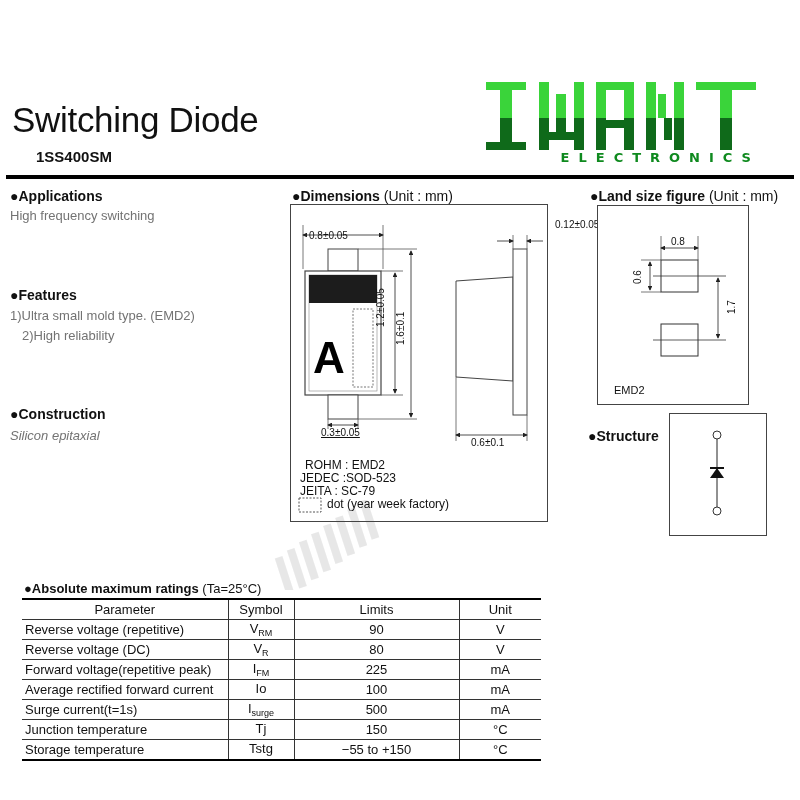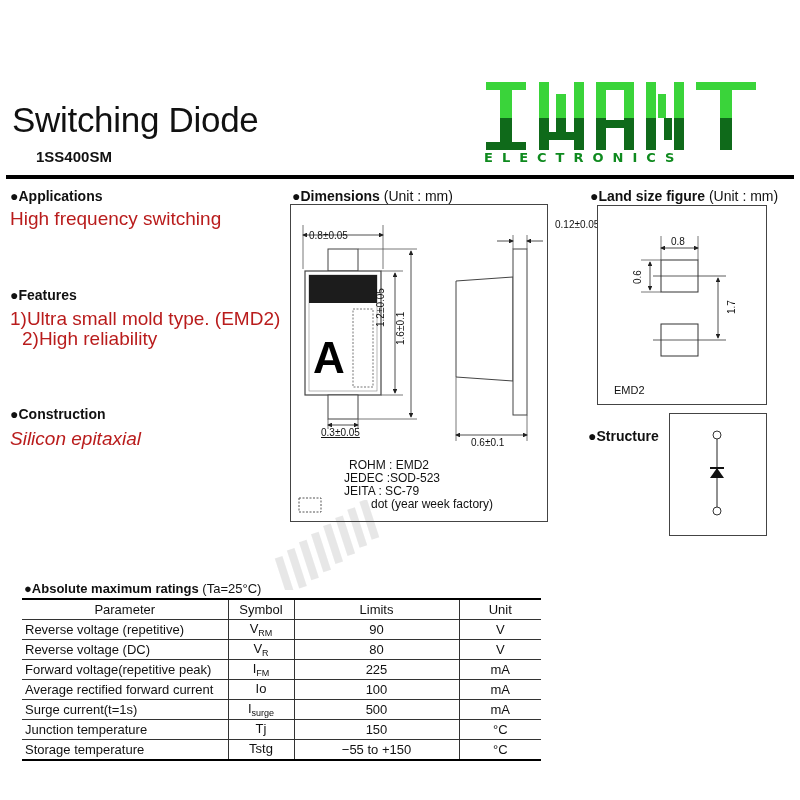--- a/index.html
+++ b/index.html
@@ -4,21 +4,21 @@
   <style>
     html, body { margin:0; padding:0; background:#fff; }
     body { width:800px; height:800px; position:relative; overflow:hidden; font-family:"Liberation Sans", sans-serif; color:#111; }
     .abs { position:absolute; }
     .title { left:12px; top:100px; font-size:35px; font-weight:normal; letter-spacing:-0.3px; }
     .part { left:36px; top:148px; font-size:15px; font-weight:bold; }
     .rule { left:6px; top:175px; width:788px; height:4px; background:#000; }
     .logo { left:484px; top:80px; width:276px; height:85px; }
     .sec-h { font-size:14px; font-weight:bold; }
     .sec-h .light { font-weight:normal; }
-    .txt { font-size:19px; color:#b91c1c; }
+    .txt { font-size:13px; color:#737373; }
     .box { border:1.5px solid #444; background:#fff; box-sizing:border-box; }
     table.ratings { border-collapse:collapse; font-size:13px; }
     table.ratings td, table.ratings th { font-weight:normal; padding:0 3px; height:19px; border-bottom:1px solid #333; border-right:1px solid #333; }
     table.ratings th { text-align:center; }
     table.ratings td.c { text-align:center; }
     table.ratings tr:last-child td { border-bottom:2px solid #000; }
     table.ratings td:last-child, table.ratings th:last-child { border-right:none; }
     table.ratings thead tr { border-top:2px solid #000; }
     .sub { font-size:9px; vertical-align:-3px; }
     .wm { left:265px; top:500px; opacity:0.12; }
@@ -58,21 +58,21 @@
       <rect x="174" y="14" width="8" height="24" fill="#3ad43a"></rect>
       <rect x="162" y="38" width="10" height="32" fill="#0f6a1a"></rect>
       <rect x="190" y="38" width="10" height="32" fill="#0f6a1a"></rect>
       <rect x="180" y="38" width="8" height="22" fill="#0f6a1a"></rect>
 
       <rect x="212" y="2" width="60" height="8" fill="#3ad43a"></rect>
       <rect x="236" y="10" width="12" height="28" fill="#3ad43a"></rect>
       <rect x="236" y="38" width="12" height="32" fill="#0f6a1a"></rect>
     </g>
   </svg>
-  <div class="abs" style="left:0;top:70px;width:276px;text-align:left;font-size:13px;font-weight:bold;letter-spacing:9px;color:#0f8a1f;font-family:'DejaVu Sans',sans-serif;">ELECTRONICS</div>
+  <div class="abs" style="left:0;top:70px;width:276px;text-align:right;font-size:13px;font-weight:bold;letter-spacing:9px;color:#0f8a1f;font-family:'DejaVu Sans',sans-serif;">ELECTRONICS</div>
 </div>
 
 <div class="abs rule"></div>
 
 <div class="abs sec-h" style="left:10px;top:188px;">
   <span>●</span><span>Applications</span>
 </div>
 <div class="abs txt" style="left:10px;top:208px;">High frequency switching</div>
 
 <div class="abs sec-h" style="left:10px;top:287px;">
@@ -132,33 +132,33 @@
     <line x1="165" y1="230" x2="236" y2="230" stroke="#222" stroke-width="0.8" marker-start="url(#al)" marker-end="url(#ar)"></line>
 
     <rect x="8" y="293" width="22" height="14" fill="none" stroke="#555" stroke-width="1" stroke-dasharray="2,1.5"></rect>
   </svg>
   <div class="abs" style="left:18px;top:14px;font-size:10px;margin-top:11px;">0.8±0.05</div>
   <div class="abs" style="left:220px;top:14px;font-size:10px;padding-left:44px;">0.12±0.05</div>
   <div class="abs" style="left:84px;top:122px;font-size:10px;transform:rotate(-90deg);transform-origin:left top;"><span>1.2±0.05</span></div>
   <div class="abs" style="left:104px;top:140px;font-size:10px;transform:rotate(-90deg);transform-origin:left top;"><span>1.6±0.1</span></div>
   <div class="abs" style="left:30px;top:222px;font-size:10px;text-decoration:underline;">0.3±0.05</div>
   <div class="abs" style="left:180px;top:232px;font-size:10px;">0.6±0.1</div>
-  <div class="abs" style="left:14px;top:254px;font-size:12px;line-height:13px;margin-left:44px;">
+  <div class="abs" style="left:14px;top:254px;font-size:12px;line-height:13px;">
     <div>ROHM : EMD2</div>
     <div style="margin-left:-5px;">JEDEC :SOD-523</div>
     <div style="margin-left:-5px;">JEITA : SC-79</div>
     <div style="margin-left:22px;">dot (year week factory)</div>
   </div>
 </div>
 
 <div class="abs sec-h" style="left:590px;top:188px;">
   <span>●</span><span>Land size figure</span>
   <span class="light">(Unit : mm)</span>
 </div>
-<div class="abs box" style="left:597px;top:205px;width:170px;height:200px;">
+<div class="abs box" style="left:597px;top:205px;width:152px;height:200px;">
   <svg width="168" height="198" viewBox="0 0 168 198" style="position:absolute;left:0;top:0;">
     <defs>
       <marker id="ar2" markerWidth="6" markerHeight="6" refX="5" refY="3" orient="auto">
           <path d="M0,0 L6,3 L0,6 Z" fill="#222"></path>
         </marker>
       <marker id="al2" markerWidth="6" markerHeight="6" refX="1" refY="3" orient="auto">
           <path d="M6,0 L0,3 L6,6 Z" fill="#222"></path>
         </marker>
     </defs>
     <rect x="63" y="54" width="37" height="32" fill="none" stroke="#333" stroke-width="1"></rect>

